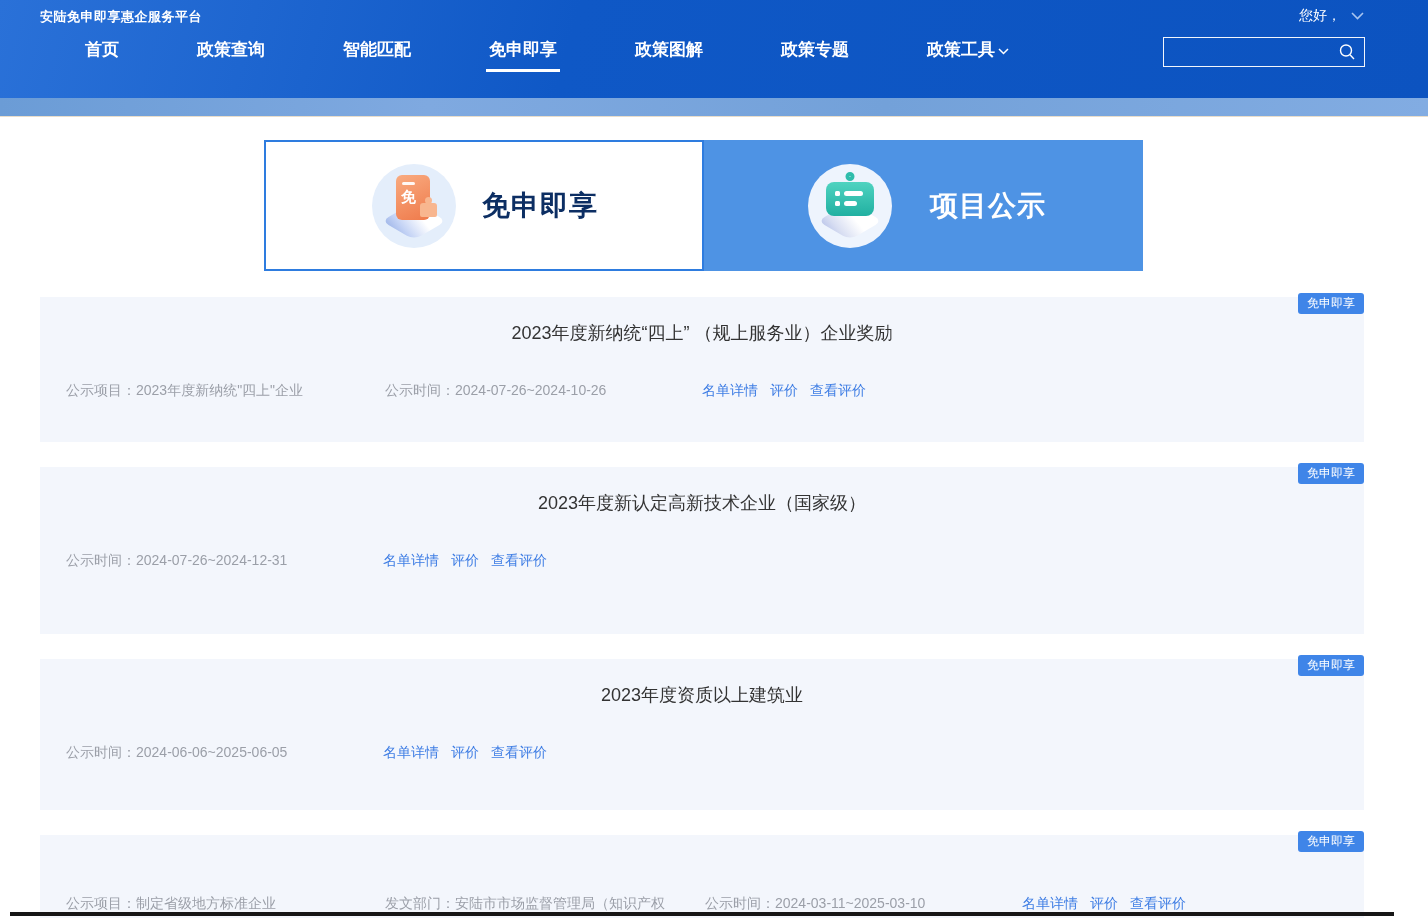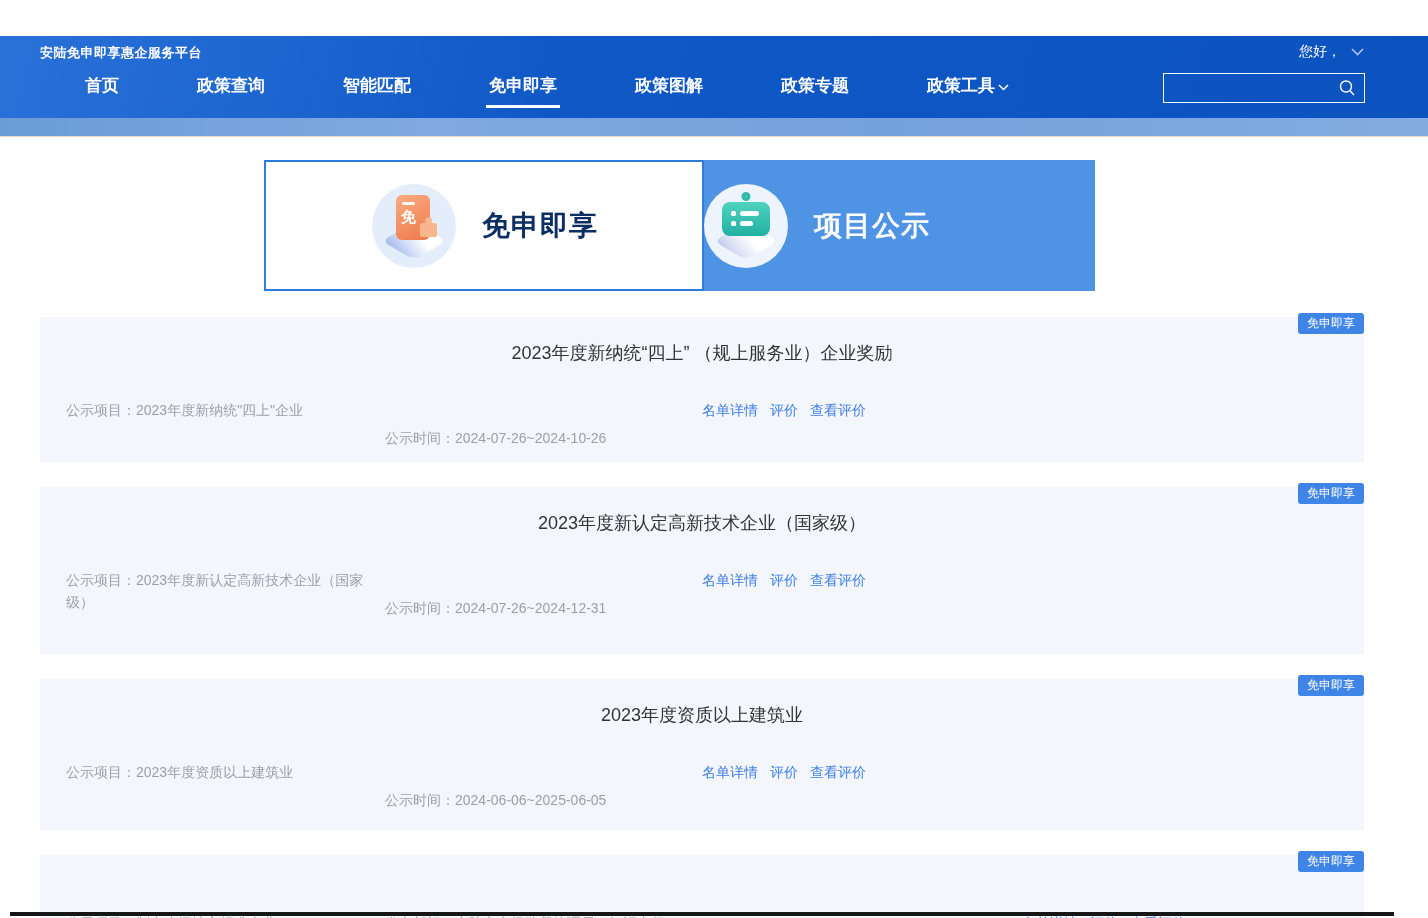--- a/index.html
+++ b/index.html
@@ -3,22 +3,22 @@
 <meta charset="utf-8">
 <style>
   * { margin:0; padding:0; box-sizing:border-box; }
   html,body { background:#fff; }
   body {
     width:1428px; height:918px; overflow:hidden; position:relative;
     font-family:"Liberation Sans", sans-serif;
   }
 
   
-  .header { position:relative; height:82px;
-    background:linear-gradient(105deg,#2a71d8 0%,#0f58c6 40%,#0c53c0 100%);margin-top:36px; }
+  .header { position:relative; height:98px;
+    background:linear-gradient(105deg,#2a71d8 0%,#0f58c6 40%,#0c53c0 100%); }
   .site-title { position:absolute; left:40px; top:8px; color:#fff;
     font-size:13px; font-weight:bold; letter-spacing:.5px; }
   .greeting { position:absolute; right:64px; top:7px; color:#fff; font-size:14px;
     display:flex; align-items:center; gap:10px; cursor:pointer; }
   .nav { position:absolute; left:85px; top:38px; display:flex; gap:78px; align-items:center; }
   .nav-item { position:relative; color:#fff; font-size:17px; font-weight:600;
     white-space:nowrap; cursor:pointer; display:flex; align-items:center; gap:3px; }
   .nav-underline { display:none; }
   .nav-item.active .nav-underline { display:block; position:absolute; top:31px; left:50%;
     transform:translateX(-50%); width:74px; height:3px; background:#fff; }
@@ -31,21 +31,21 @@
   
   .banner-strip { height:19px;
     background:linear-gradient(90deg,#6b9cd6,#7fa9e0 30%,#73a1d9 62%,#82ace2);
     border-bottom:1px solid #e9ddca; }
 
   
   .tab-switcher { width:879px; height:131px; margin:23px 0 0 264px; display:flex; }
   .tab { display:flex; align-items:center; cursor:pointer; }
   .tab-inactive { width:440px; background:#fff; border:2px solid #2e7cdf;
     padding-left:106px; gap:26px; }
-  .tab-active { width:391px; background:#4e93e4; gap:26px; }
+  .tab-active { width:439px; background:#4e93e4; padding-left:104px; gap:38px; }
   .tab-label-a { font-size:28px; font-weight:bold; color:#0c2e63; letter-spacing:1px; }
   .tab-label-b { font-size:28px; font-weight:bold; color:#fff; letter-spacing:1px; }
 
   
   .tab-icon { position:relative; width:84px; height:84px; border-radius:50%; flex:0 0 84px; }
   .icon-a { background:#e4eefb; }
   .icon-b { background:#eef4fd; }
   .platform { position:absolute; left:50%; top:34px; width:46px; height:46px;
     border-radius:10px; transform:translateX(-50%) scaleY(0.58) rotate(45deg); }
   .platform-a { background:linear-gradient(200deg,#ffffff 35%,#c4d3f5 75%,#9db4e8); }
@@ -74,21 +74,21 @@
   
   .cards { margin:26px 64px 0 40px; }
   .card { position:relative; background:#f3f6fc; margin-bottom:25px; padding:24px 26px 0; }
   .card.h-145 { height:145px; } .card.h-167 { height:167px; }
   .card.h-151 { height:151px; } .card.h-160 { height:160px; }
   .card-title { font-size:18px; color:#333; font-weight:500; line-height:25px;text-align:center; }
   .card-meta { display:flex; margin-top:33px; font-size:14px; color:#9b9fa8;
     line-height:22px; align-items:flex-start; }
   .mc-project { width:319px; padding-right:14px; }
   .mc-dept { width:320px; padding-right:14px; }
-  .mc-time { width:317px;margin-top:28px; }
+  .mc-time { width:317px; }
   .card-actions { display:flex; gap:12px; padding-top:0; }
   .action-link { color:#3e7de4; cursor:pointer; white-space:nowrap; }
   .badge { position:absolute; top:-4px; right:0; background:#3f85e8; color:#fff;
     font-size:12px; line-height:21px; padding:0 9px; border-radius:3px; }
 
   .bottom-line { position:absolute; left:10px; top:912px; width:1384px; height:4px; background:#161616; }
 </style>
 </head>
 <body>
 
@@ -194,35 +194,33 @@
         <span class="action-link">评价</span>
         <span class="action-link">查看评价</span>
       </div>
     </div>
   </div>
 
   <div class="card h-167">
     <span class="badge">免申即享</span>
     <div class="card-title">2023年度新认定高新技术企业（国家级）</div>
     <div class="card-meta">
-      <div class="mc-project"><span>公示项目：</span><span>2023年度新认定高新技术企业（国家级）</span></div>
       <div class="mc-time"><span>公示时间：</span><span>2024-07-26~2024-12-31</span></div>
       <div class="card-actions">
         <span class="action-link">名单详情</span>
         <span class="action-link">评价</span>
         <span class="action-link">查看评价</span>
       </div>
     </div>
   </div>
 
   <div class="card h-151">
     <span class="badge">免申即享</span>
     <div class="card-title">2023年度资质以上建筑业</div>
     <div class="card-meta">
-      <div class="mc-project"><span>公示项目：</span><span>2023年度资质以上建筑业</span></div>
       <div class="mc-time"><span>公示时间：</span><span>2024-06-06~2025-06-05</span></div>
       <div class="card-actions">
         <span class="action-link">名单详情</span>
         <span class="action-link">评价</span>
         <span class="action-link">查看评价</span>
       </div>
     </div>
   </div>
 
   <div class="card h-160">

